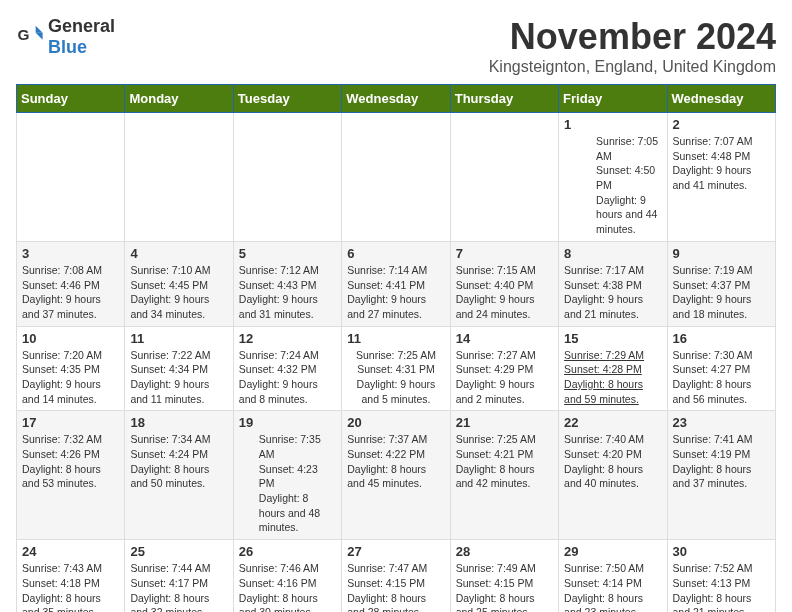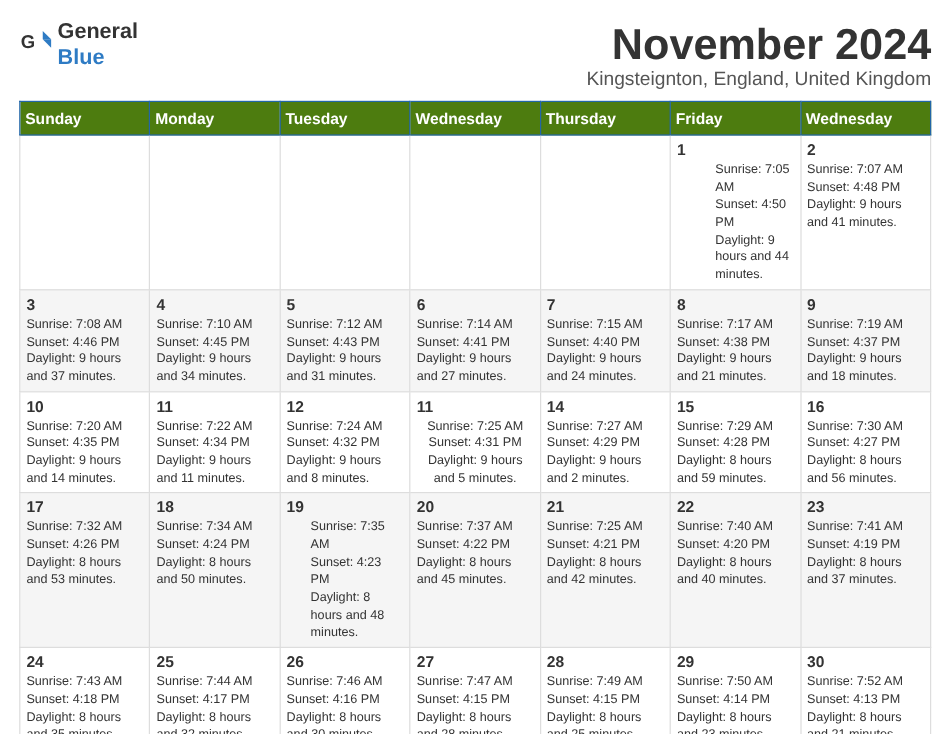--- a/index.html
+++ b/index.html
@@ -202,21 +202,21 @@
 Daylight: 9 hours and 5 minutes.</div>
         </td>
         <td>
           <span class="day-number">14</span>
           <div class="day-info" style="white-space: pre-line;">Sunrise: 7:27 AM
 Sunset: 4:29 PM
 Daylight: 9 hours and 2 minutes.</div>
         </td>
         <td>
           <span class="day-number">15</span>
-          <div class="day-info" style="white-space: pre-line;">Sunrise: 7:29 AM
+          <div class="day-info" style="white-space: pre-line; text-decoration: underline;">Sunrise: 7:29 AM
 Sunset: 4:28 PM
 Daylight: 8 hours and 59 minutes.</div>
         </td>
         <td>
           <span class="day-number">16</span>
           <div class="day-info" style="white-space: pre-line;">Sunrise: 7:30 AM
 Sunset: 4:27 PM
 Daylight: 8 hours and 56 minutes.</div>
         </td>
       </tr>

